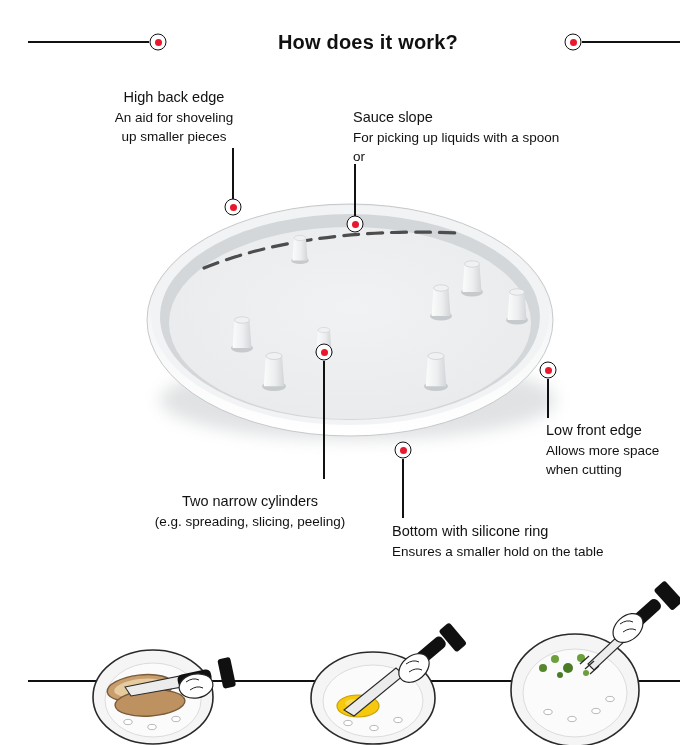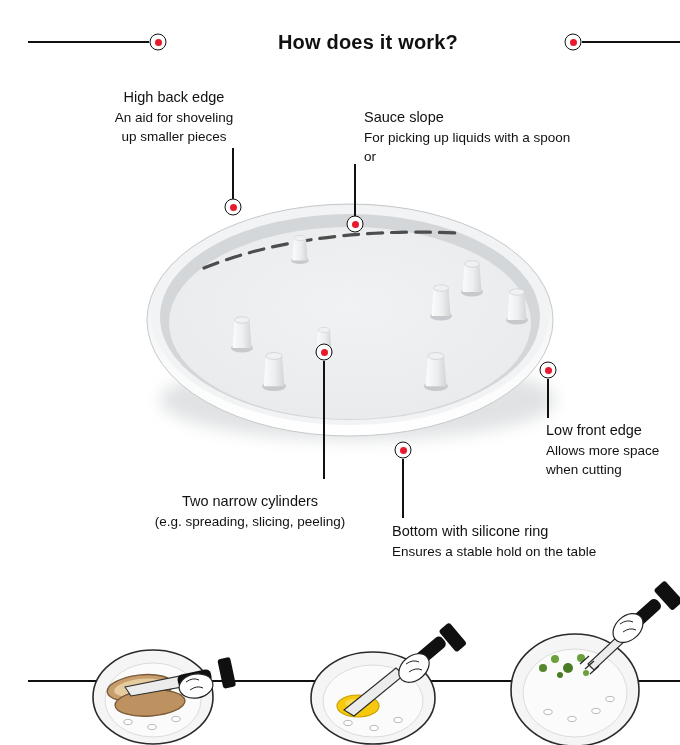--- a/index.html
+++ b/index.html
@@ -168,34 +168,34 @@
   <div class="vline" style="left:519px;top:379px;height:39px"></div>
   <div class="vline" style="left:295px;top:361px;height:118px"></div>
   <div class="vline" style="left:374px;top:459px;height:59px"></div>
 
   <div class="callout center" style="left:46px;top:88px;width:200px">
     <div class="lbl">High back edge</div>
     <div>An aid for shoveling</div>
     <div>up smaller pieces</div>
   </div>
 
-  <div class="callout" style="left:336px;top:108px;width:215px">
+  <div class="callout" style="left:325px;top:108px;width:215px">
     <div class="lbl">Sauce slope</div>
     <div>For picking up liquids with a spoon or</div>
   </div>
 
   <div class="callout" style="left:518px;top:421px;width:155px">
     <div class="lbl">Low front edge</div>
     <div>Allows more space</div>
     <div>when cutting</div>
   </div>
 
   <div class="callout center" style="left:112px;top:492px;width:220px">
     <div class="lbl">Two narrow cylinders</div>
     <div>(e.g. spreading, slicing, peeling)</div>
   </div>
 
   <div class="callout" style="left:364px;top:522px;width:255px">
     <div class="lbl">Bottom with silicone ring</div>
-    <div>Ensures a stable hold on the table</div>
+    <div>Ensures a smaller hold on the table</div>
   </div>
 
 </div>
 
 </body></html>

